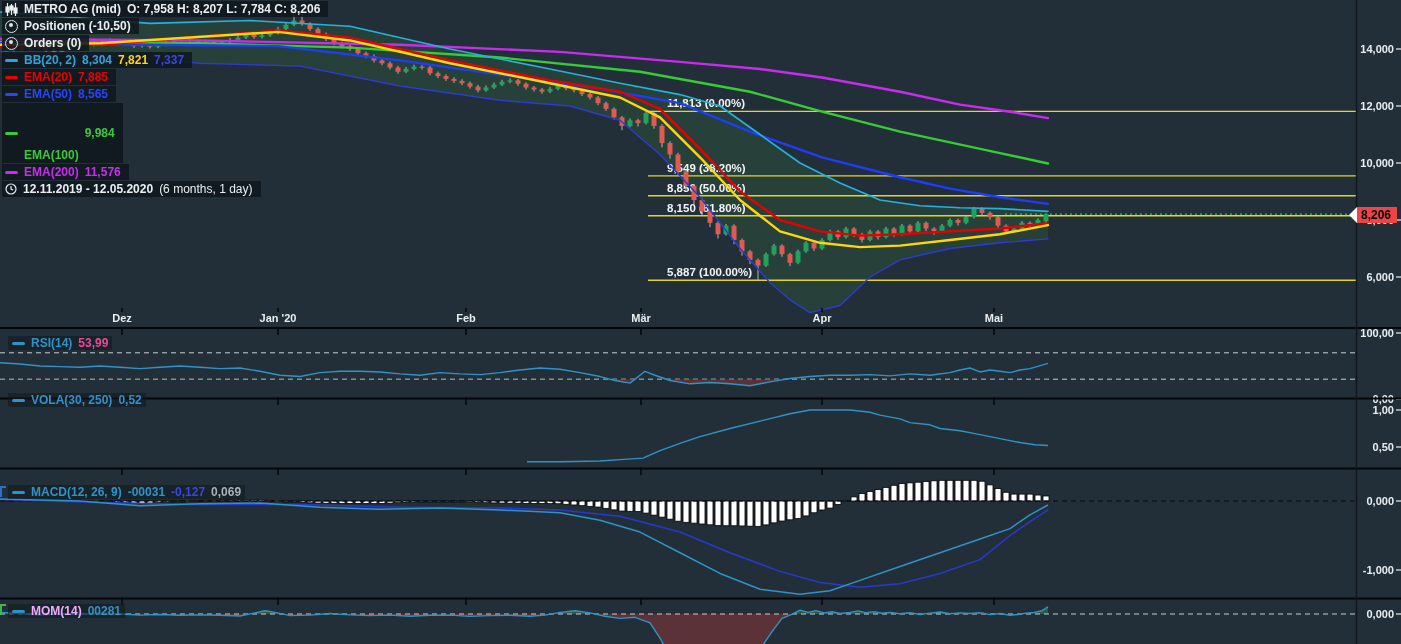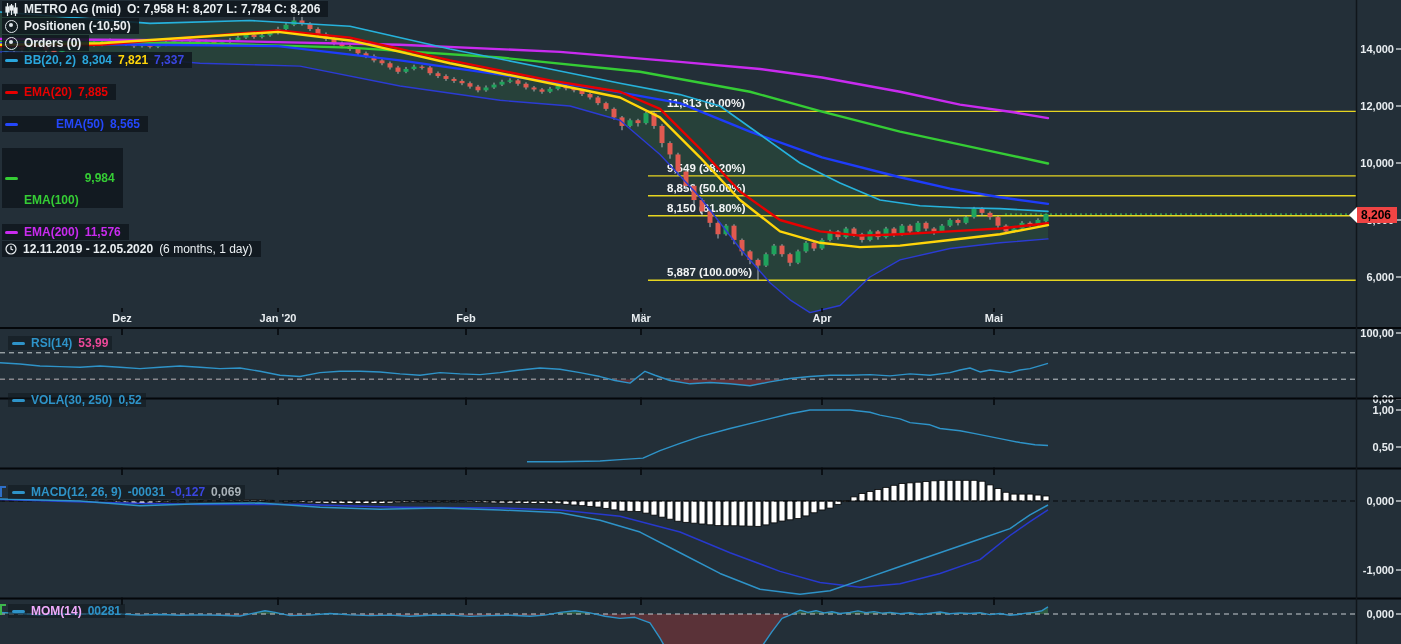--- a/index.html
+++ b/index.html
@@ -570,36 +570,36 @@
       <span>O: 7,958  H: 8,207  L: 7,784  C: 8,206</span>
     </div>
     <div class="lrow">
       <span class="radio"></span>
       <span>Positionen (-10,50)</span>
     </div>
     <div class="lrow">
       <span class="radio"></span>
       <span>Orders (0)</span>
     </div>
-    <div id="indicator-rows" style="display: flex; flex-direction: column; gap: 16px; align-items: flex-start;">
+    <div id="indicator-rows" style="display: flex; flex-direction: column; gap: 1px; align-items: flex-start;">
         <div class="lrow">
           <span class="dash" style="background: rgb(42, 166, 220);"></span>
           <span style="color: rgb(42, 166, 220);">BB(20, 2)</span>
           <span style="color: rgb(42, 166, 220);">8,304</span>
           <span style="color: rgb(255, 214, 10);">7,821</span>
           <span style="color: rgb(58, 70, 224);">7,337</span>
         </div>
         <div class="lrow">
           <span class="dash" style="background: rgb(232, 0, 0);"></span>
           <span style="color: rgb(232, 0, 0); text-align: center;">EMA(20)</span>
           <span style="color: rgb(232, 0, 0);">7,885</span>
         </div>
         <div class="lrow">
           <span class="dash" style="background: rgb(36, 71, 250);"></span>
-          <span style="color: rgb(36, 71, 250); margin-left: 32px;">EMA(50)</span>
+          <span style="color: rgb(36, 71, 250);">EMA(50)</span>
           <span style="color: rgb(36, 71, 250);">8,565</span>
         </div>
         <div class="lrow">
           <span class="dash" style="background: rgb(53, 204, 53);"></span>
           <span style="color: rgb(53, 204, 53); margin-top: 44px;">EMA(100)</span>
           <span style="color: rgb(53, 204, 53);">9,984</span>
         </div>
         <div class="lrow">
           <span class="dash" style="background: rgb(201, 43, 239);"></span>
           <span style="color: rgb(201, 43, 239);">EMA(200)</span>

